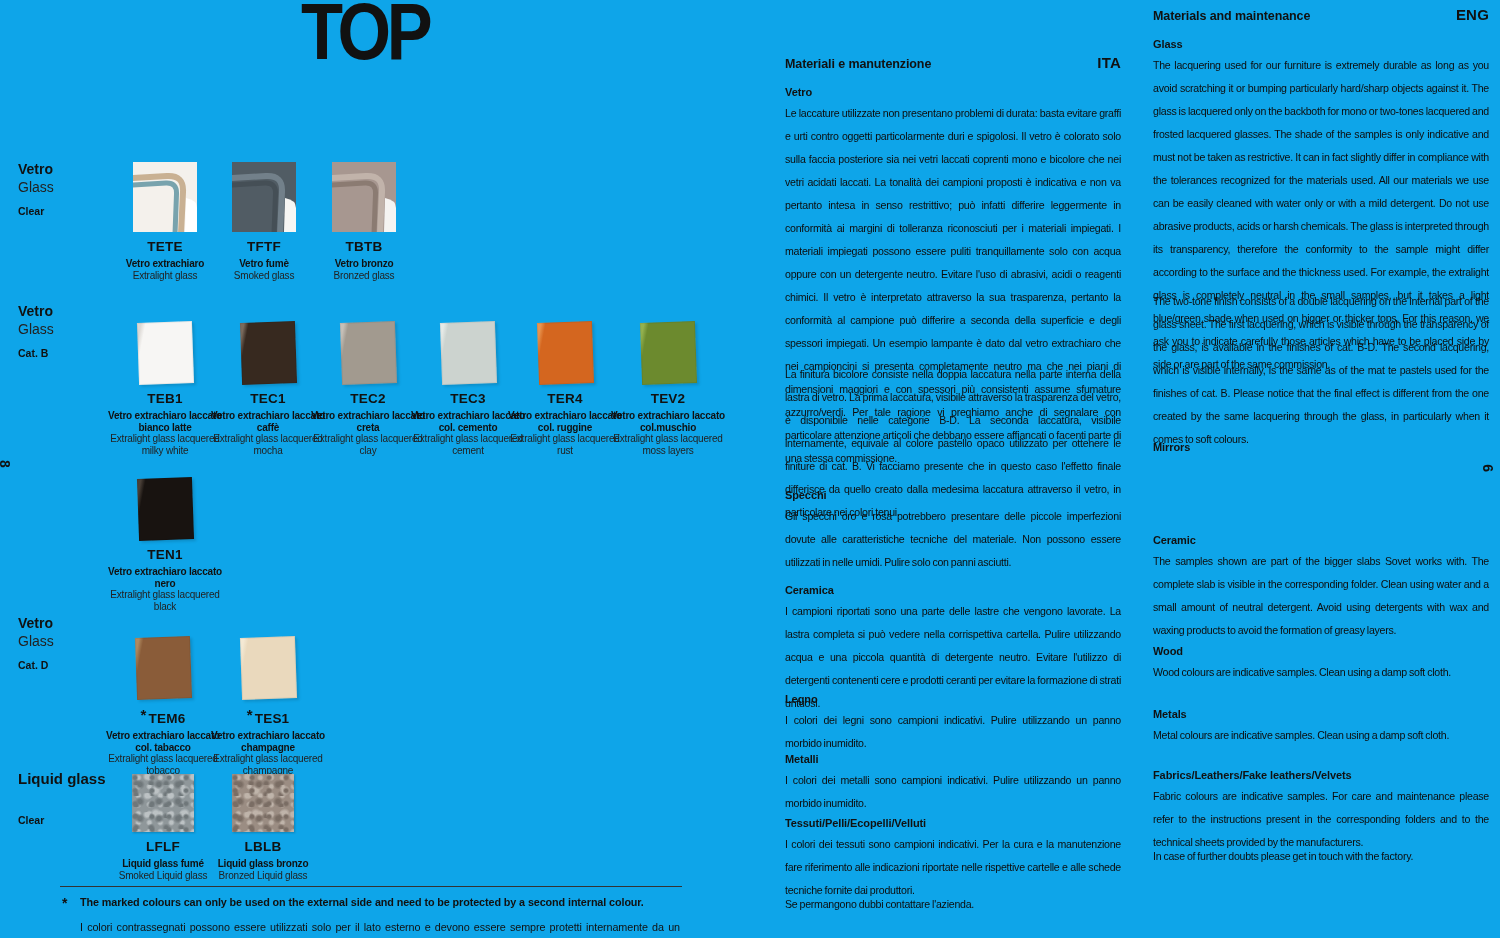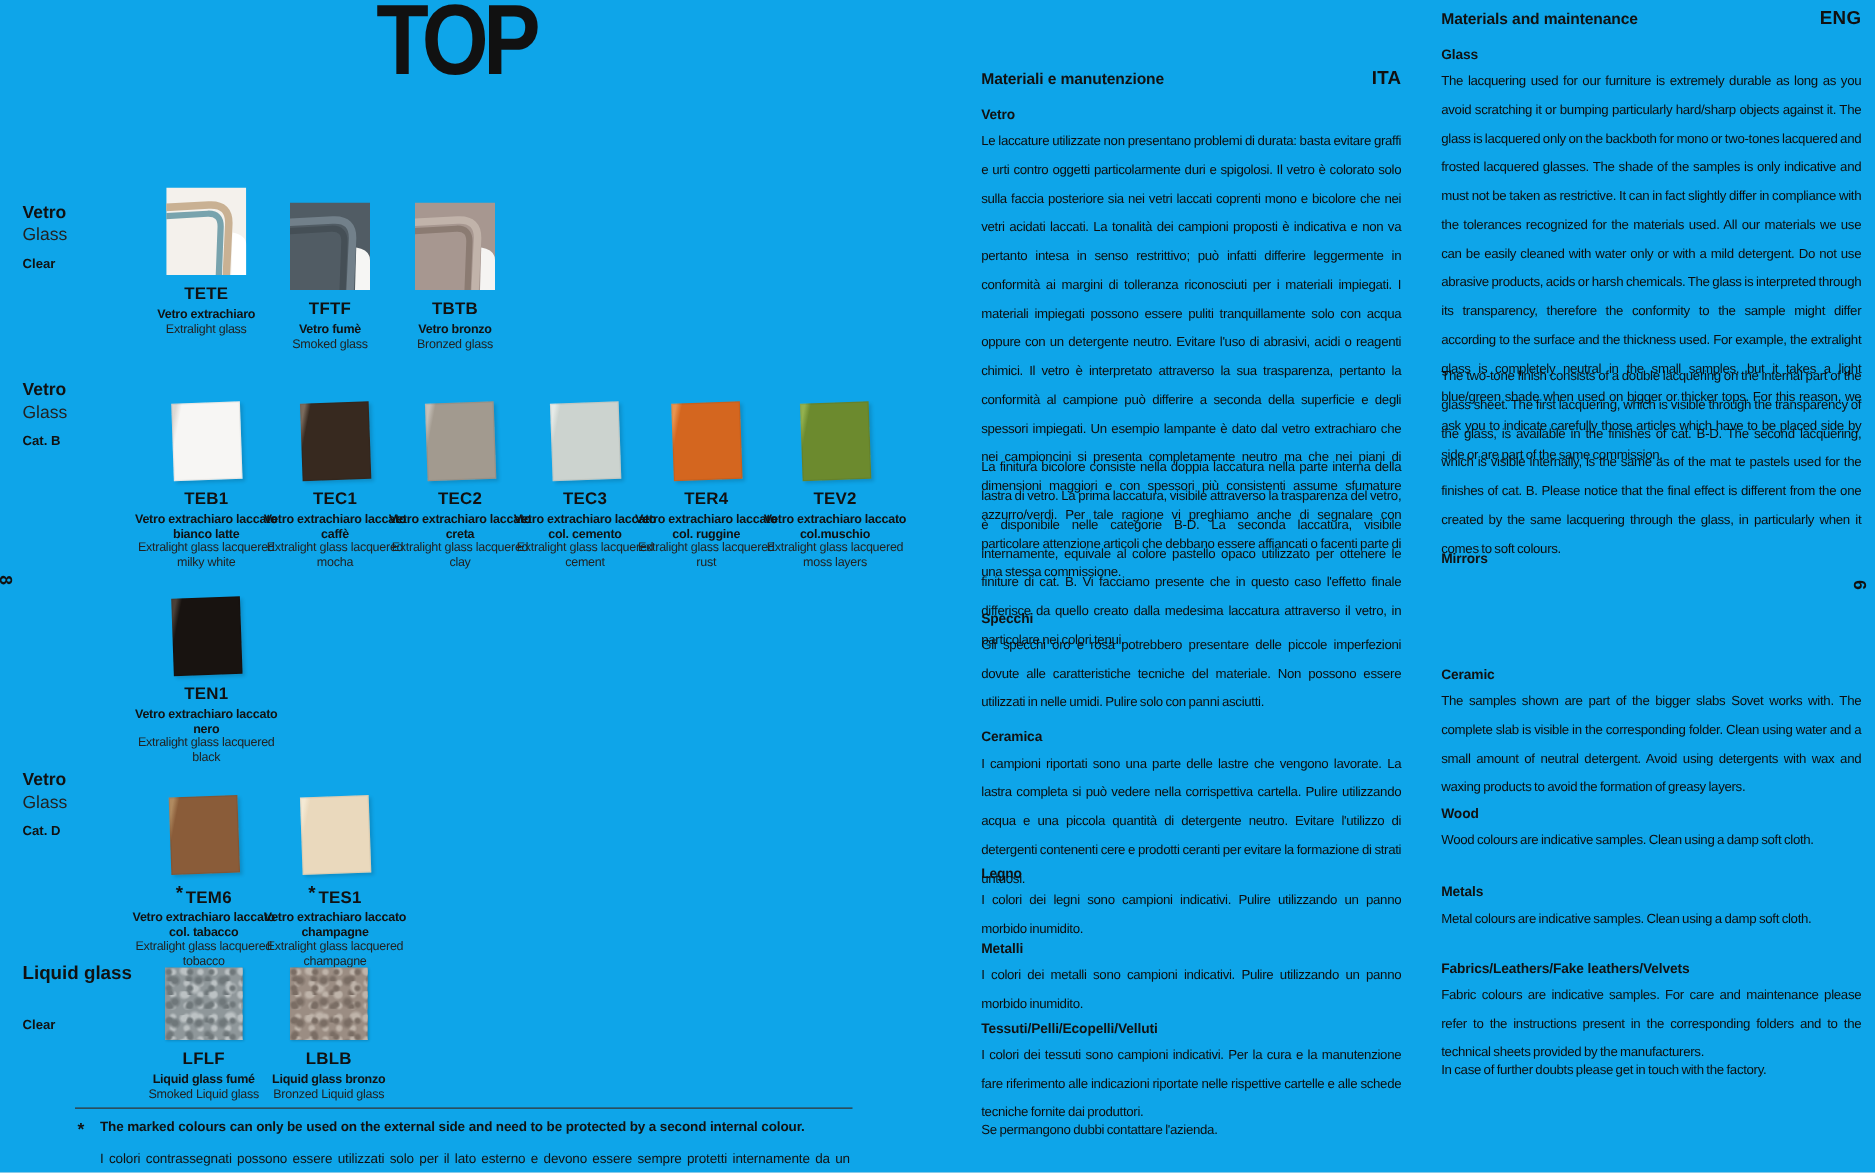--- a/index.html
+++ b/index.html
@@ -41,21 +41,21 @@
       radial-gradient(circle at 28% 86%,var(--t1) 1.5px,transparent 4px),
       radial-gradient(circle at 58% 40%,var(--t2) 1.5px,transparent 3.5px);
     background-size:17px 13px,23px 19px,19px 17px,29px 23px,15px 11px,11px 9px;
     box-shadow:1px 1px 2px rgba(0,0,0,.2);
   }
   .code{font-size:13.5px;font-weight:bold;margin-top:7px;letter-spacing:.2px;}
   .code .mark{font-size:15px;vertical-align:3px;margin-right:2px;}
   .name-it{font-size:10px;font-weight:bold;line-height:11.5px;margin-top:4px;letter-spacing:-0.2px;}
   .name-en{font-size:10px;font-weight:400;line-height:11.5px;color:#222;letter-spacing:-0.2px;}
   
-  .p-tete{left:105px;top:150px;text-align:center;} .p-tftf{left:204px;top:162px;} .p-tbtb{left:304px;top:162px;}
+  .p-tete{left:105px;top:162px;text-align:center;} .p-tftf{left:204px;top:162px;} .p-tbtb{left:304px;top:162px;}
   .p-teb1{left:105px;top:320px;} .p-tec1{left:208px;top:320px;} .p-tec2{left:308px;top:320px;}
   .p-tec3{left:408px;top:320px;} .p-ter4{left:505px;top:320px;} .p-tev2{left:608px;top:320px;}
   .p-ten1{left:105px;top:476px;}
   .p-tem6{left:103px;top:635px;} .p-tes1{left:208px;top:635px;}
   .p-lflf{left:103px;top:772px;} .p-lblb{left:203px;top:772px;}
   
   .rule{position:absolute;left:60px;top:886px;width:622px;height:0;border-top:1.5px solid #333;}
   .foot-star{position:absolute;left:62px;top:895px;font-size:14px;font-weight:bold;}
   .foot-en{position:absolute;left:80px;top:896px;width:604px;font-size:10.8px;font-weight:bold;letter-spacing:-0.1px;}
   .foot-it{position:absolute;left:80px;top:919px;width:600px;font-size:10.8px;text-align:justify;line-height:16px;letter-spacing:-0.1px;}

